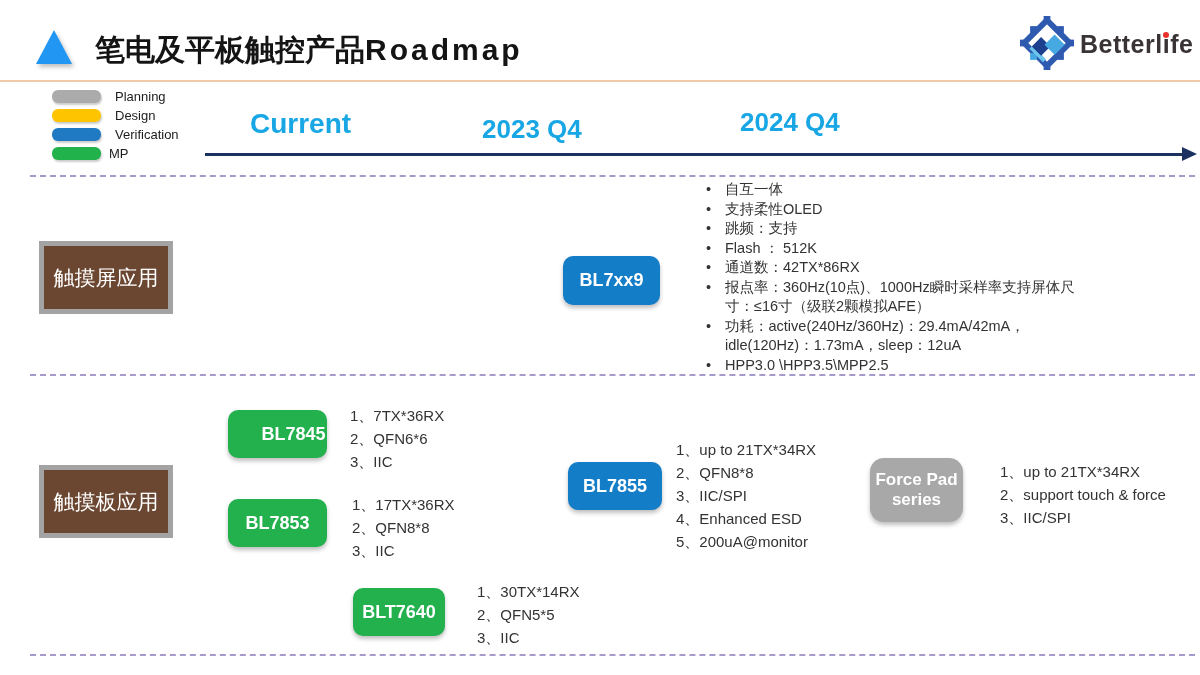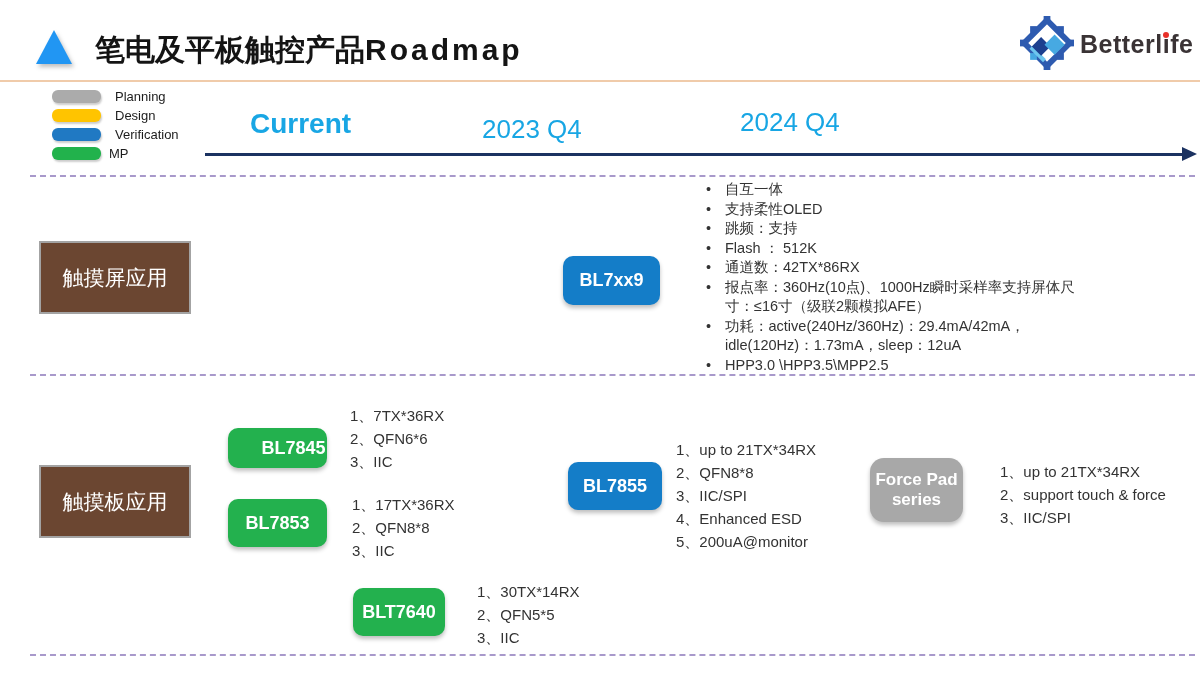--- a/index.html
+++ b/index.html
@@ -36,52 +36,52 @@
   .lg-row { position:absolute; left:52px; display:flex; align-items:center; height:14px; }
   .sw { width:49px; height:13px; border-radius:6px; box-shadow:1px 2px 2px rgba(0,0,0,.2); flex:0 0 auto; }
   .sw-planning { background:#ababab; }
   .sw-design { background:#ffc400; }
   .sw-verification { background:#2079c3; }
   .sw-mp { background:#22b24c; }
   .lg-label { font-size:13px; color:#1c1c1c; margin-left:14px; white-space:nowrap; }
   .lg-1 { top:89px; } .lg-2 { top:108px; } .lg-3 { top:127px; } .lg-4 { top:146px; }
   .lg-4 .lg-label { margin-left:8px; }
   
-  .tl-label { position:absolute; color:#18a6e4; white-space:nowrap; }
+  .tl-label { position:absolute; color:#18a6e4; white-space:nowrap;font-weight:bold; }
   .tl-current { left:250px; top:108px; font-size:28px; font-weight:700; }
   .tl-2023 { left:482px; top:114px; font-size:26px; }
   .tl-2024 { left:740px; top:107px; font-size:26px; }
   .tl-line { position:absolute; left:205px; top:153px; width:980px; height:3px; background:#1b3261; }
   .tl-arrow {
     position:absolute; left:1182px; top:147px; width:0; height:0;
     border-top:7px solid transparent; border-bottom:7px solid transparent;
     border-left:15px solid #1b3261;
   }
   
   .dash { position:absolute; left:30px; width:1165px; border-top:2px dashed #a899cb; }
   .dash-1 { top:175px; } .dash-2 { top:374px; } .dash-3 { top:654px; }
   
   .row-label {
-    position:absolute; left:39px; width:152px; background:#6b4631;
-    border:2px solid #a3a3a3; color:#ffffff; font-size:21px;
+    position:absolute; left:39px; width:134px; background:#6b4631;
+    border:5px solid #a3a3a3; color:#ffffff; font-size:21px;
     display:flex; align-items:center; justify-content:center; white-space:nowrap;
   }
   .row1 { top:241px; height:73px; }
   .row2 { top:465px; height:73px; }
   
   .chip {
     position:absolute; border-radius:10px; color:#ffffff; font-weight:700;
     font-size:18px; display:flex; align-items:center; justify-content:center;
     box-shadow:0 3px 4px rgba(0,0,0,.25); 
   }
   .chip.blue { background:#147dc8; }
   .chip.green { background:#23b14e; }
   .chip.gray { background:#a8a8a8; border-radius:14px; }
   .chip-bl7xx9 { left:563px; top:256px; width:97px; height:49px; }
-  .chip-bl7845 { left:228px; top:428px; width:99px; height:40px;padding-left:32px; }
+  .chip-bl7845 { left:228px; top:410px; width:99px; height:48px;padding-left:32px; }
   .chip-bl7853 { left:228px; top:499px; width:99px; height:48px; }
   .chip-blt7640 { left:353px; top:588px; width:92px; height:48px; }
   .chip-bl7855 { left:568px; top:462px; width:94px; height:48px; }
   .chip-forcepad { left:870px; top:458px; width:93px; height:64px; flex-direction:column; font-size:17px; line-height:20px; }
   
   .bullets {
     position:absolute; left:700px; top:180px; width:396px; list-style:none;
     font-size:14.5px; line-height:19.5px; color:#333333;
   }
   .bullets li { position:relative; padding-left:25px; }

